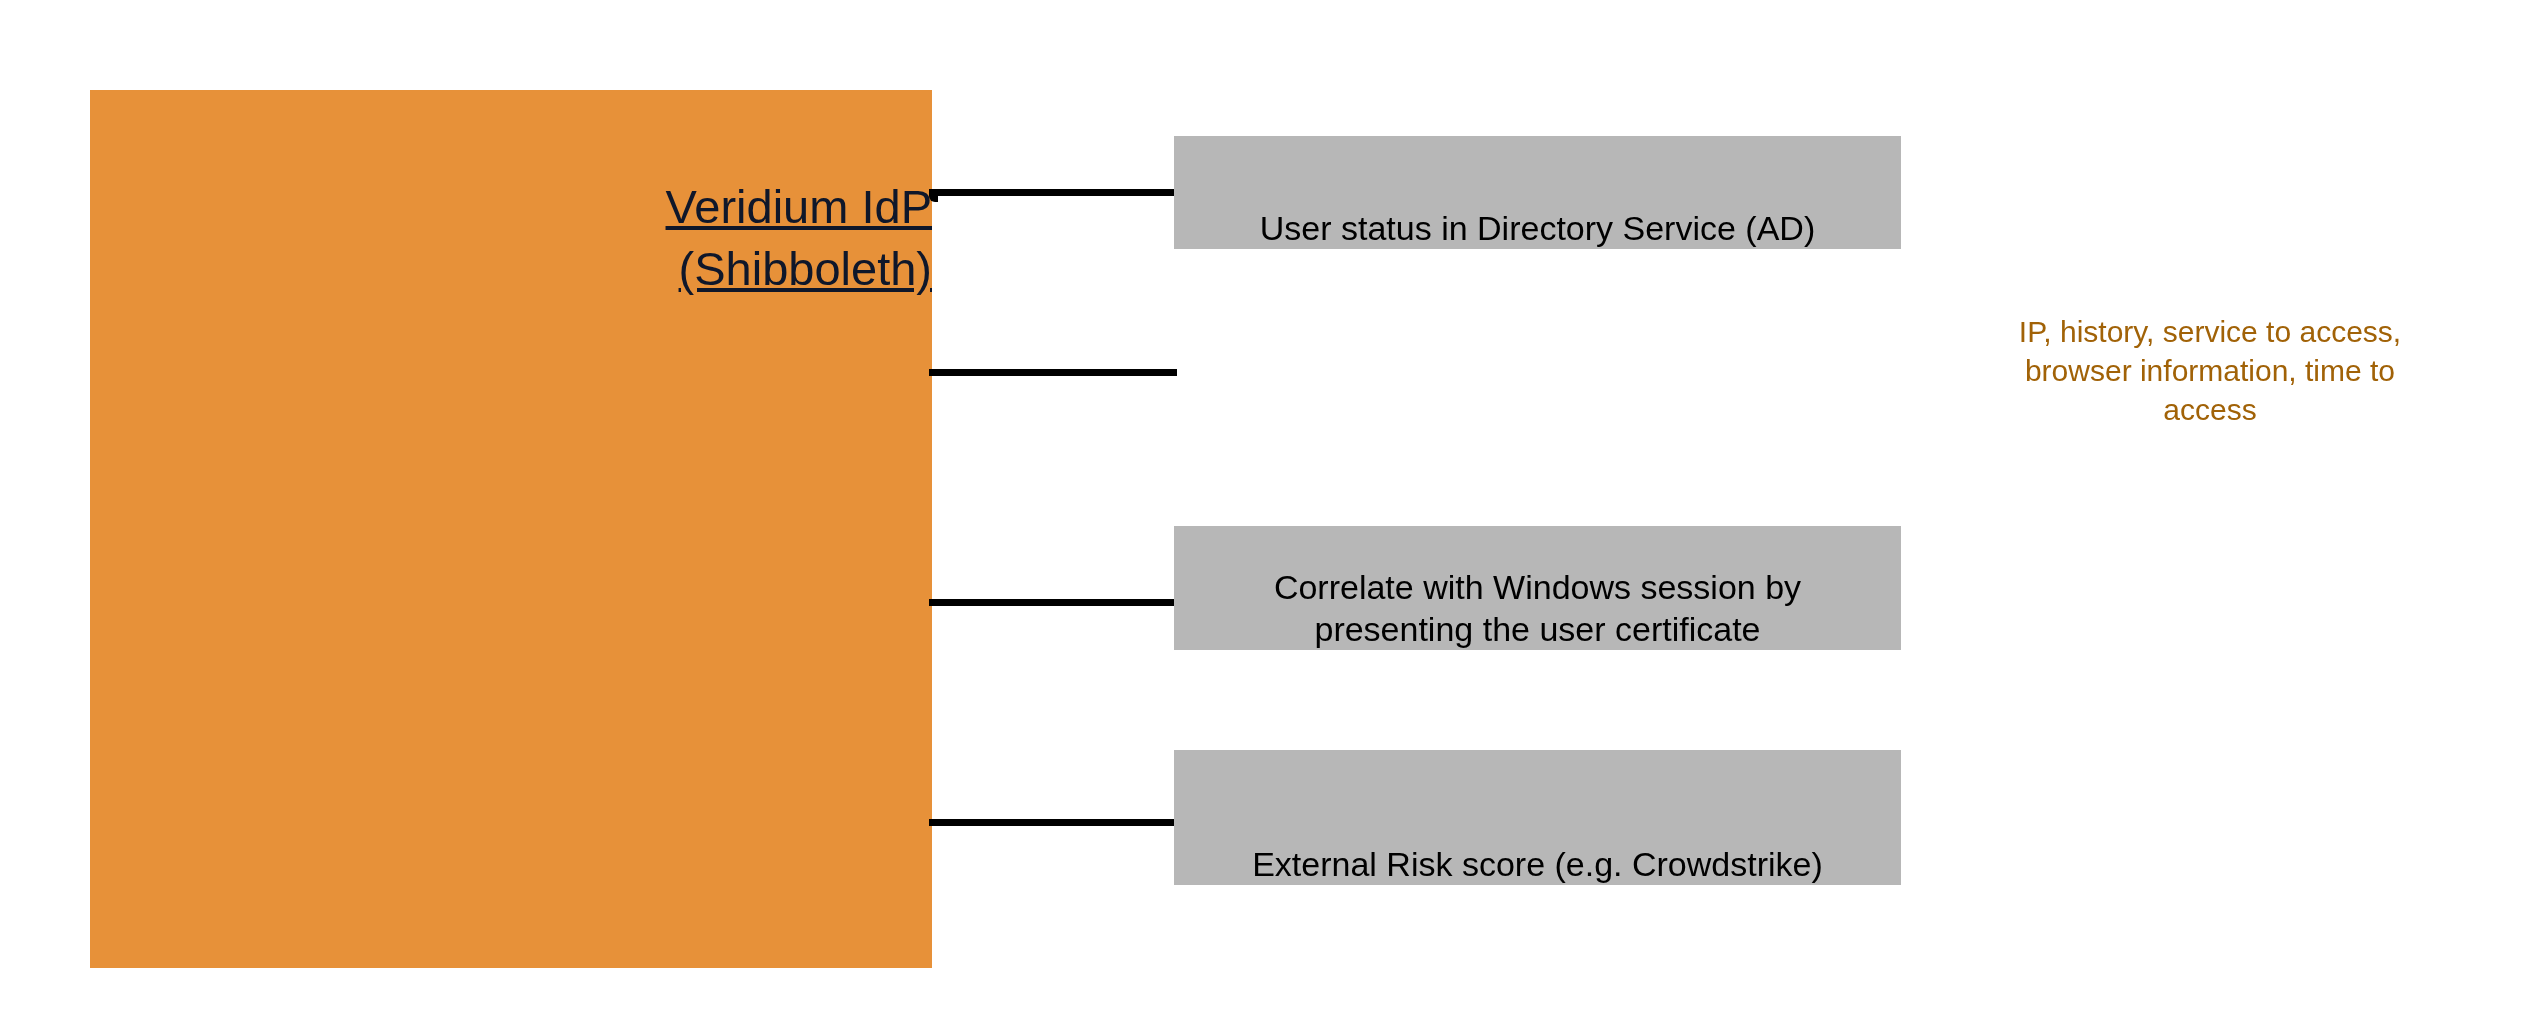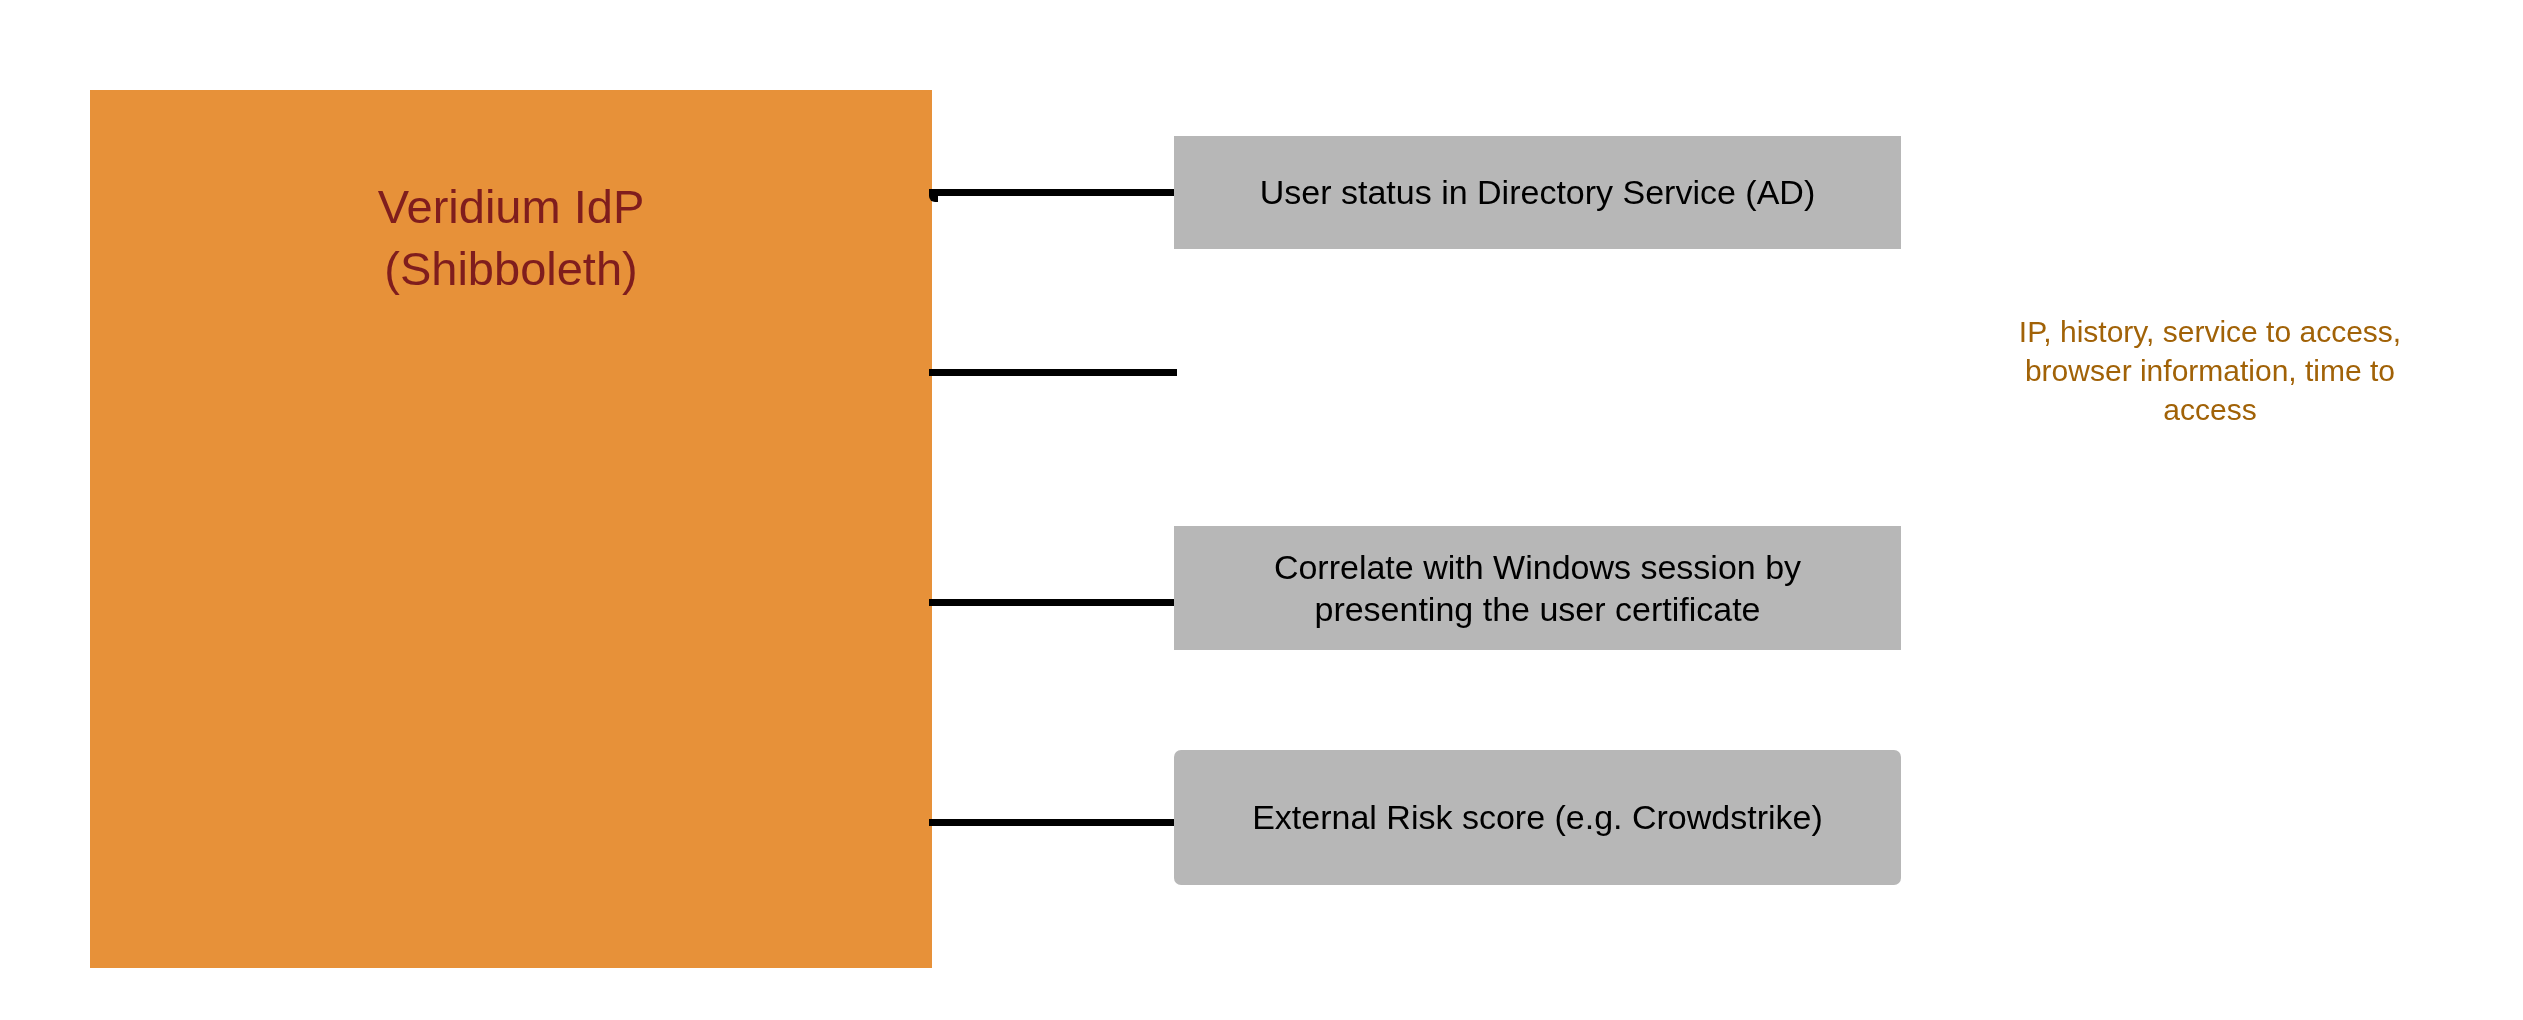--- a/index.html
+++ b/index.html
@@ -27,52 +27,53 @@
     width: 842px;
     height: 878px;
     background: #E79139;
     box-sizing: border-box;
   }
   .idp-label {
     position: absolute;
     left: 0;
     top: 86px;
     width: 100%;
-    text-align: center;
-    color: #7f1d1d;
+    text-align: right;
+    color: #0f172a;
     font-size: 47px;
     line-height: 1.32;
     font-weight: 400;
     white-space: pre-line;
+    text-decoration: underline;
   }
 
   
   .attr-box {
     position: absolute;
     left: 1174px;
     width: 727px;
     background: #B7B7B7;
     box-sizing: border-box;
     display: flex;
-    align-items: center;
+    align-items: flex-end;
     justify-content: center;
     text-align: center;
   }
   .attr-label {
     color: #000000;
     font-size: 34px;
     line-height: 1.24;
     font-weight: 400;
     white-space: pre-line;
     padding: 0 8px;
   }
   #attr-box-0 { top: 136px; height: 113px; }
   #attr-box-1 { top: 316px; height: 113px; }
   #attr-box-2 { top: 526px; height: 124px; }
-  #attr-box-3 { top: 750px; height: 135px; border-radius: 7px; }
+  #attr-box-3 { top: 750px; height: 135px; }
 
   
   .connector {
     position: absolute;
     left: 929px;
     width: 248px;
     height: 7px;
     background: #000000;
   }
   #connector-0 { top: 189px; }

